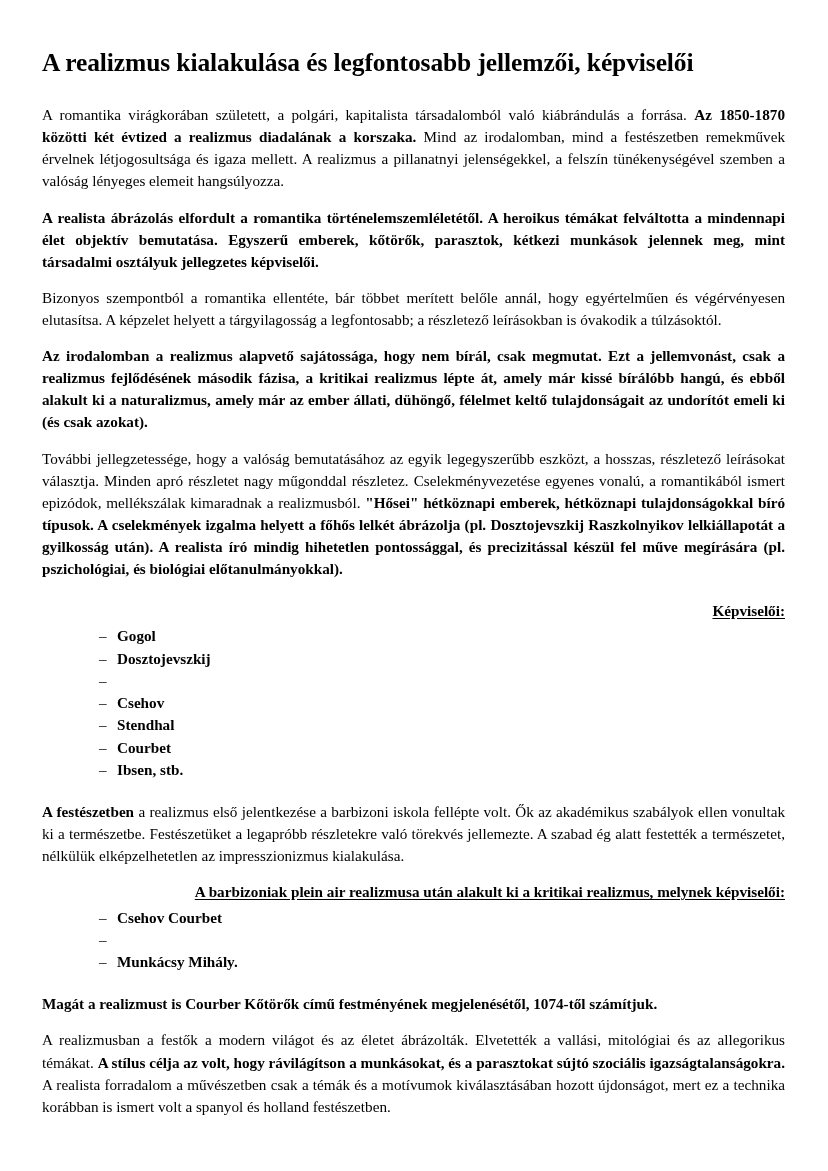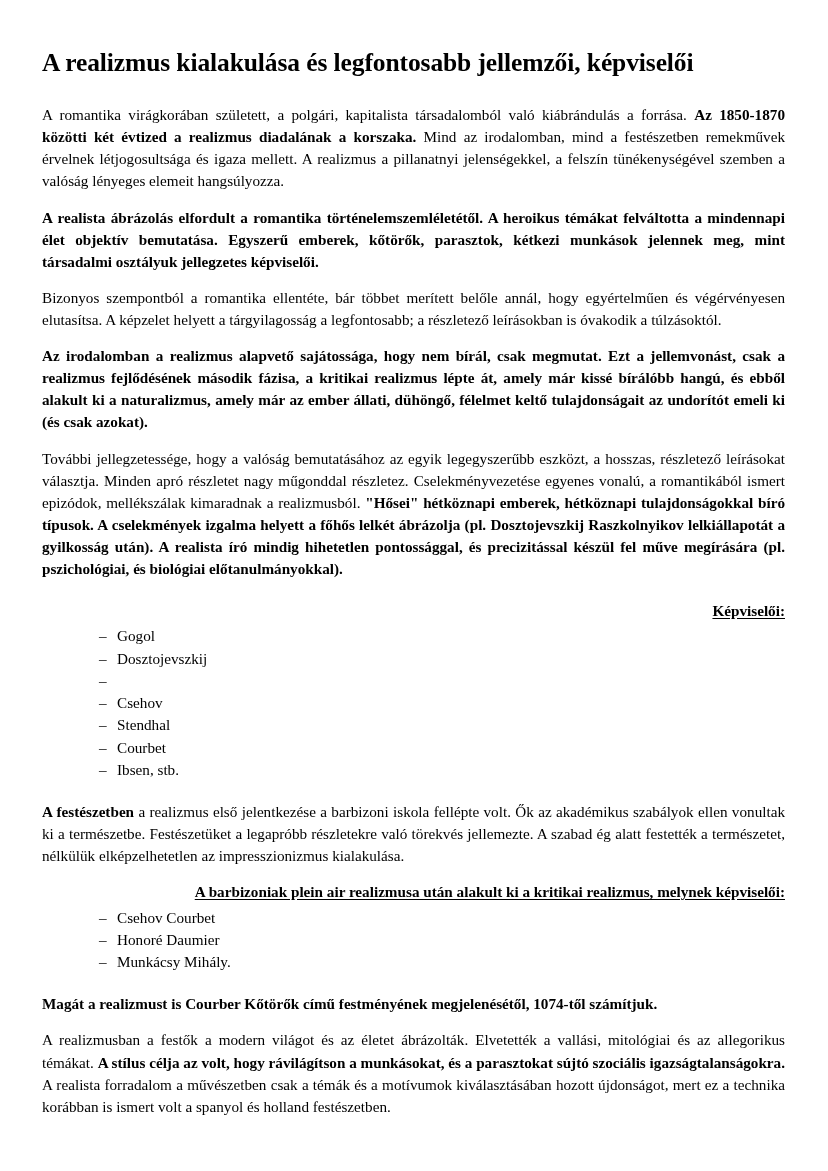--- a/index.html
+++ b/index.html
@@ -64,20 +64,21 @@
     padding: 0;
   }
   .dash-list li .dash {
     width: 18px;
     min-width: 18px;
     margin-left: 57px;
     text-align: left;
   }
   .dash-list li .item-text {
     flex: 1;
+    font-weight: bold;
   }
   .spacer-sm { height: 6px; }
 </style>
 </head>
 <body>
 
 <div class="page">
 
   <h1 class="doc-title">A realizmus kialakulása és legfontosabb jellemzői, képviselői</h1>
 
@@ -132,21 +133,20 @@
 
   <p class="heading-ul">A barbizoniak plein air realizmusa után alakult ki a kritikai realizmus, melynek képviselői:</p>
 
   <ul class="dash-list">
     <li>
         <span class="dash">–</span>
         <span class="item-text">Csehov Courbet</span>
       </li>
     <li>
         <span class="dash">–</span>
-        <span class="item-text">Honoré Daumier</span>
       </li>
     <li>
         <span class="dash">–</span>
         <span class="item-text">Munkácsy Mihály.</span>
       </li>
   </ul>
 
   <div class="spacer-sm"></div>
 
   <p class="para"><b>Magát a realizmust is Courber Kőtörők című festményének megjelenésétől, 1074-től számítjuk.</b></p>

